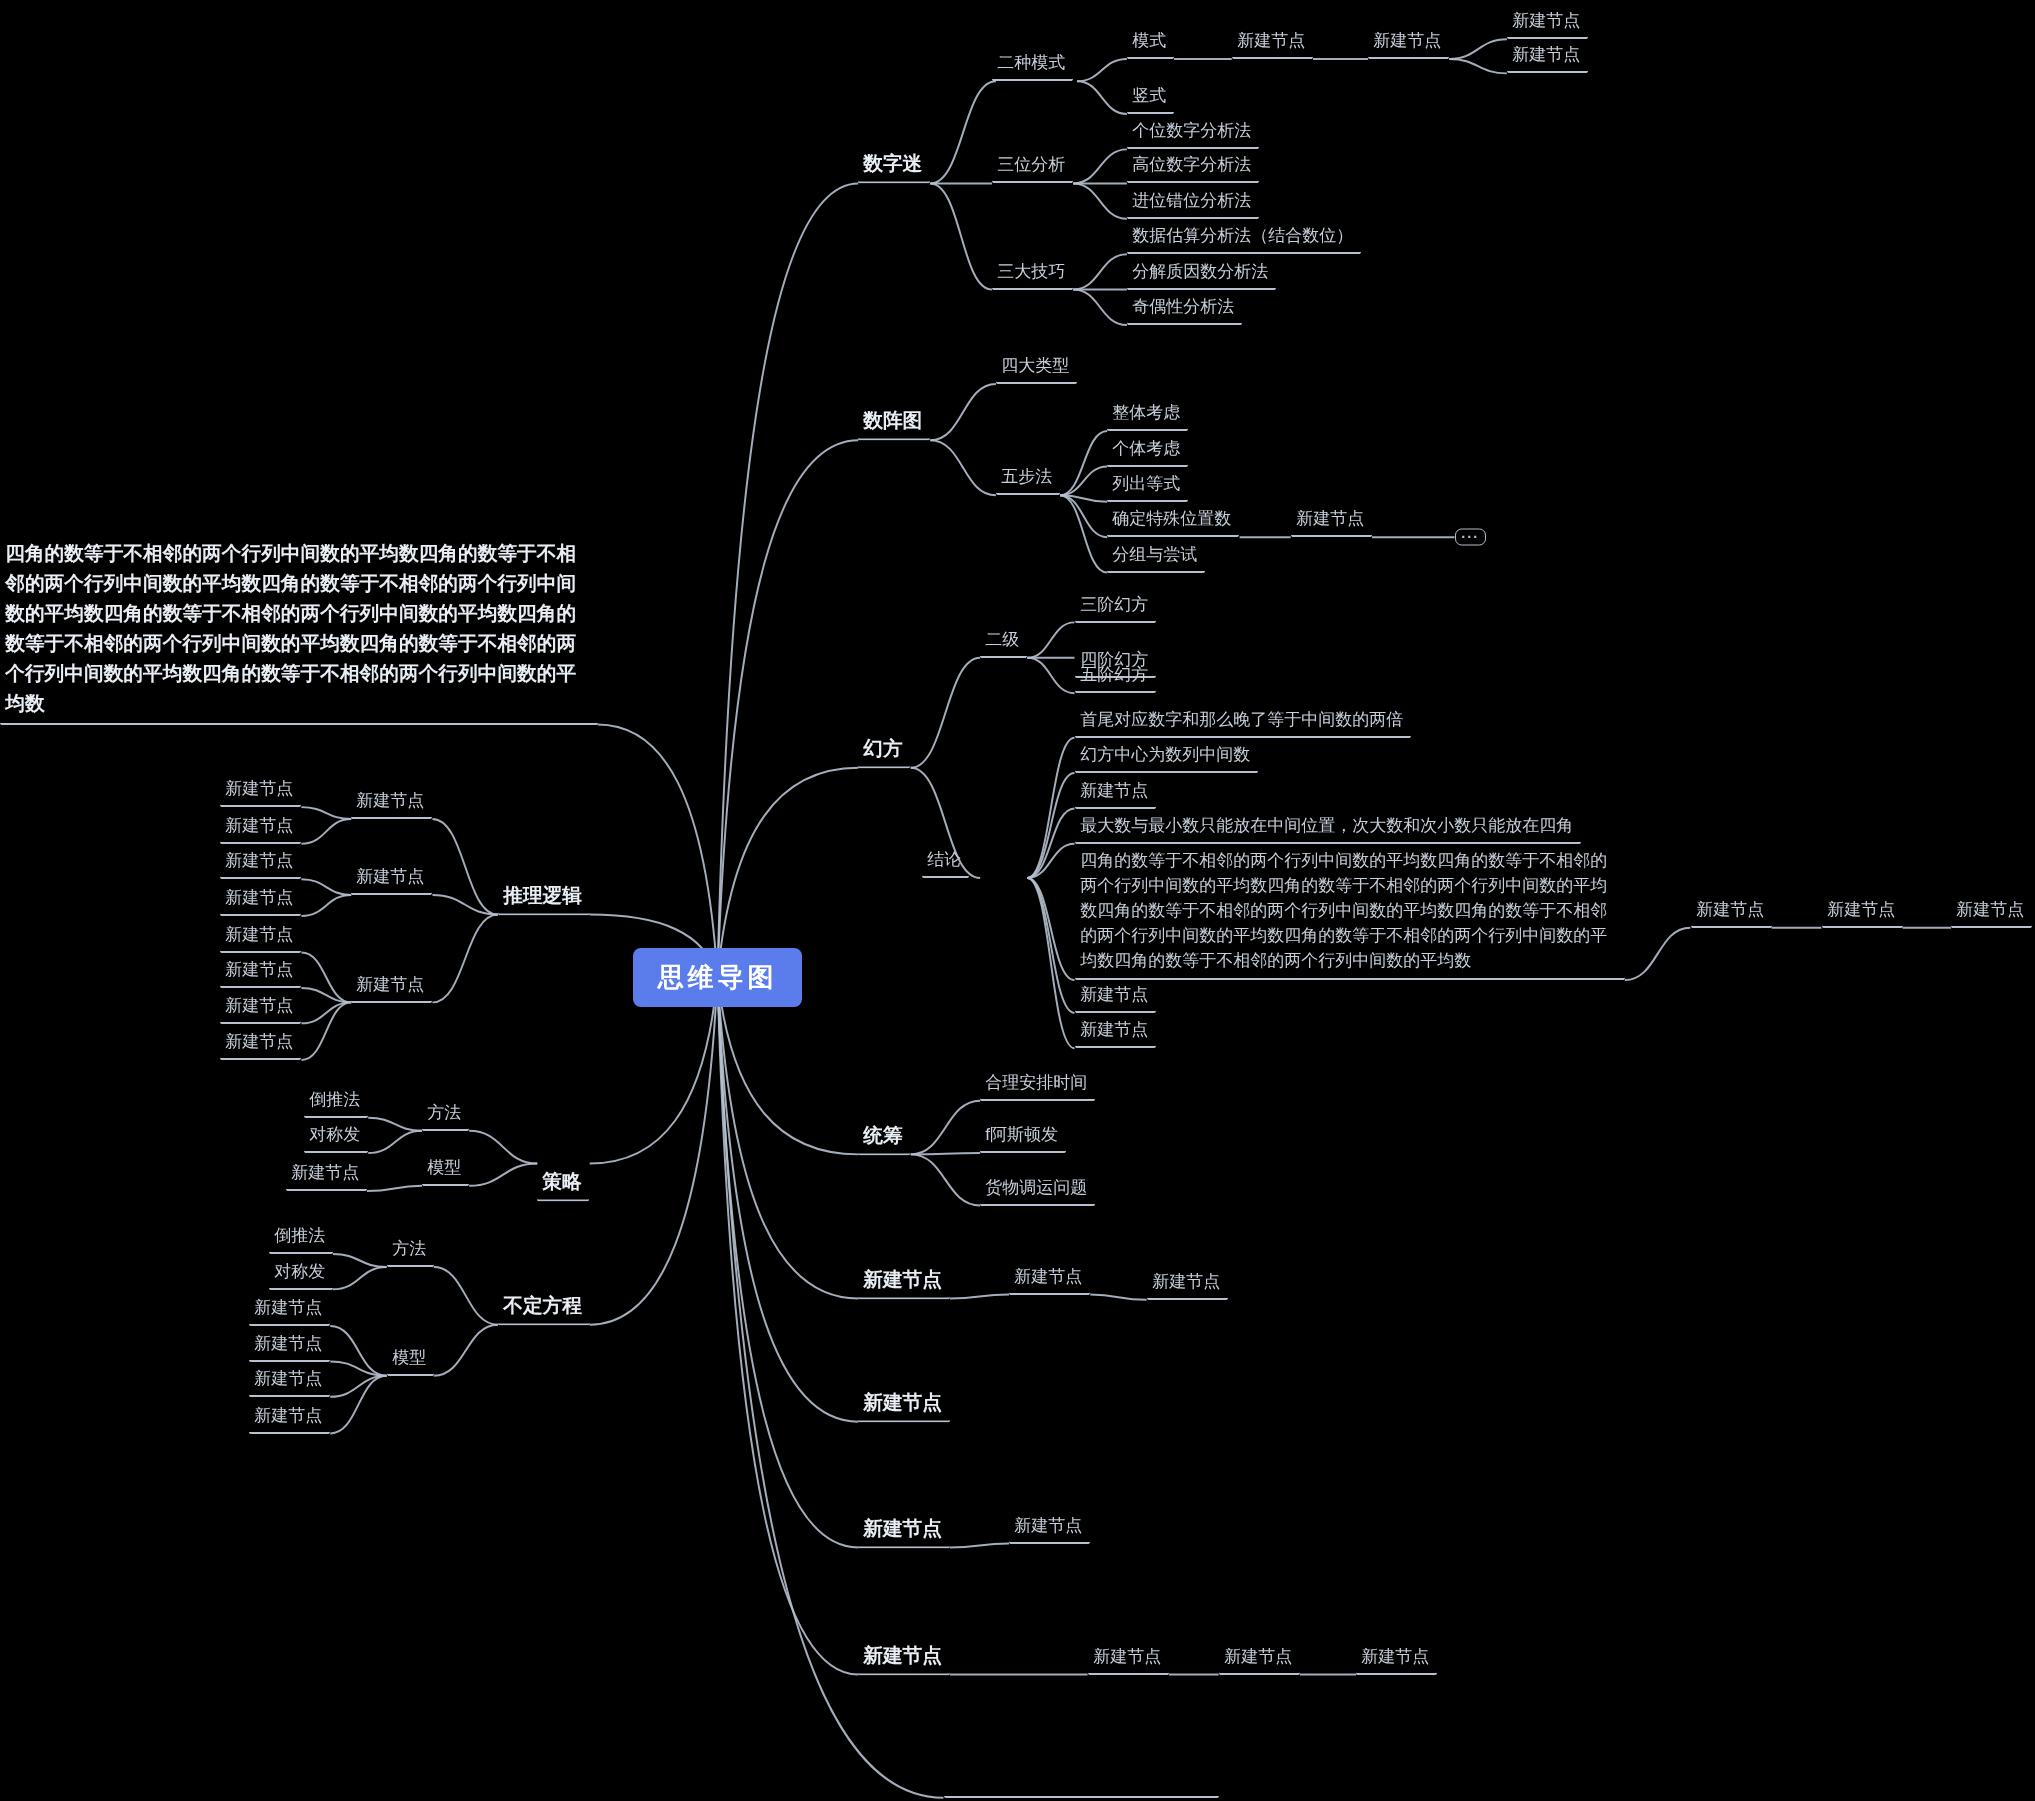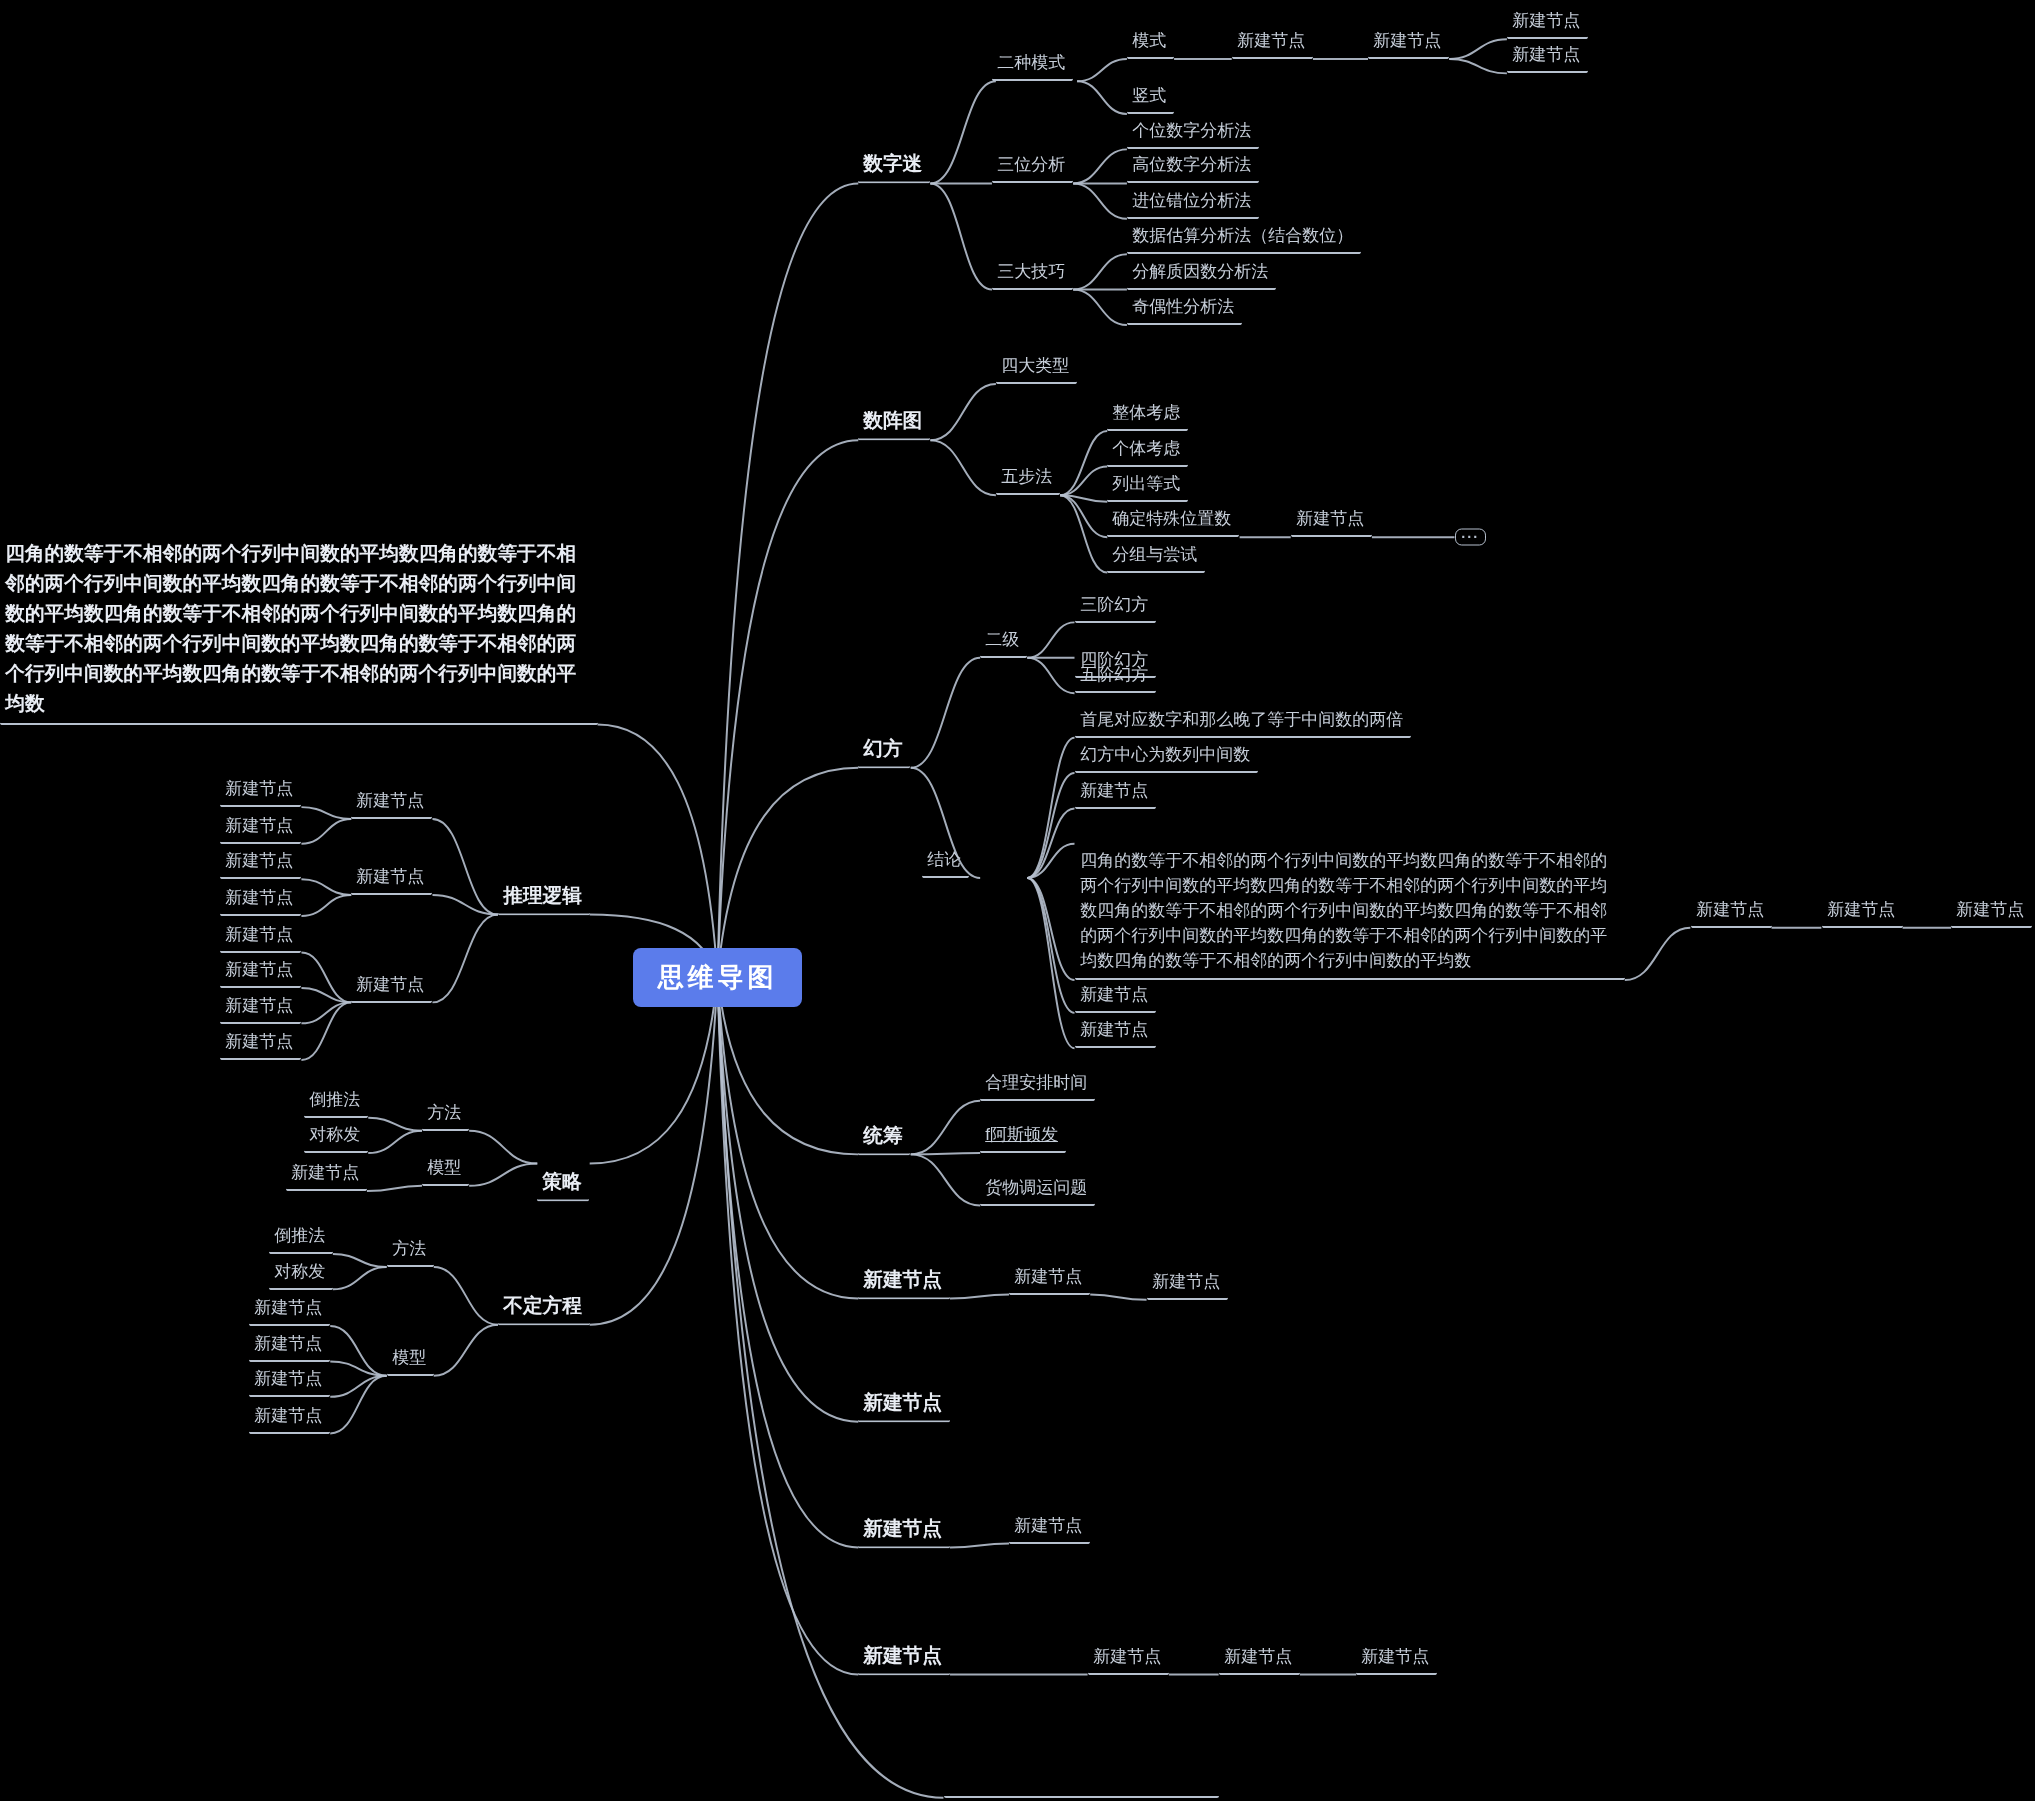--- a/index.html
+++ b/index.html
@@ -158,29 +158,30 @@
     <div class="node child" style="left: 1107px; top: 573px;">分组与尝试</div>
     <div class="node branch" style="left: 858px; top: 768px;">幻方</div>
     <div class="node child" style="left: 980px; top: 658px;">二级</div>
     <div class="node child" style="left: 1075px; top: 623px;">三阶幻方</div>
     <div class="node child" style="left: 1075px; top: 658px; margin-top: 20px;">四阶幻方</div>
     <div class="node child" style="left: 1075px; top: 693px;">五阶幻方</div>
     <div class="node child" style="left: 922px; top: 878px;">结论</div>
     <div class="node child" style="left: 1075px; top: 738px;">首尾对应数字和那么晚了等于中间数的两倍</div>
     <div class="node child" style="left: 1075px; top: 773px;">幻方中心为数列中间数</div>
     <div class="node child" style="left: 1075px; top: 809px;">新建节点</div>
+    <div class="node child" style="left: 1075px; top: 844px;">最大数与最小数只能放在中间位置，次大数和次小数只能放在四角</div>
     <div class="node para" style="left: 1075px; top: 980px; width: 550px;">四角的数等于不相邻的两个行列中间数的平均数四角的数等于不相邻的两个行列中间数的平均数四角的数等于不相邻的两个行列中间数的平均数四角的数等于不相邻的两个行列中间数的平均数四角的数等于不相邻的两个行列中间数的平均数四角的数等于不相邻的两个行列中间数的平均数四角的数等于不相邻的两个行列中间数的平均数</div>
     <div class="node child" style="left: 1691px; top: 928px;">新建节点</div>
     <div class="node child" style="left: 1822px; top: 928px;">新建节点</div>
     <div class="node child" style="left: 1951px; top: 928px;">新建节点</div>
     <div class="node child" style="left: 1075px; top: 1013px;">新建节点</div>
     <div class="node child" style="left: 1075px; top: 1048px;">新建节点</div>
     <div class="node branch" style="left: 858px; top: 1155px;">统筹</div>
     <div class="node child" style="left: 980px; top: 1101px;">合理安排时间</div>
-    <div class="node child" style="left: 980px; top: 1153px; text-decoration: underline;">f阿斯顿发</div>
+    <div class="node child" style="left: 980px; top: 1153px;">f阿斯顿发</div>
     <div class="node child" style="left: 980px; top: 1206px;">货物调运问题</div>
     <div class="node branch" style="left: 858px; top: 1299px;">新建节点</div>
     <div class="node child" style="left: 1009px; top: 1295px;">新建节点</div>
     <div class="node child" style="left: 1147px; top: 1300px;">新建节点</div>
     <div class="node branch" style="left: 858px; top: 1422px;">新建节点</div>
     <div class="node branch" style="left: 858px; top: 1548px;">新建节点</div>
     <div class="node child" style="left: 1009px; top: 1544px;">新建节点</div>
     <div class="node branch" style="left: 858px; top: 1675px;">新建节点</div>
     <div class="node child" style="left: 1088px; top: 1675px;">新建节点</div>
     <div class="node child" style="left: 1219px; top: 1675px;">新建节点</div>

